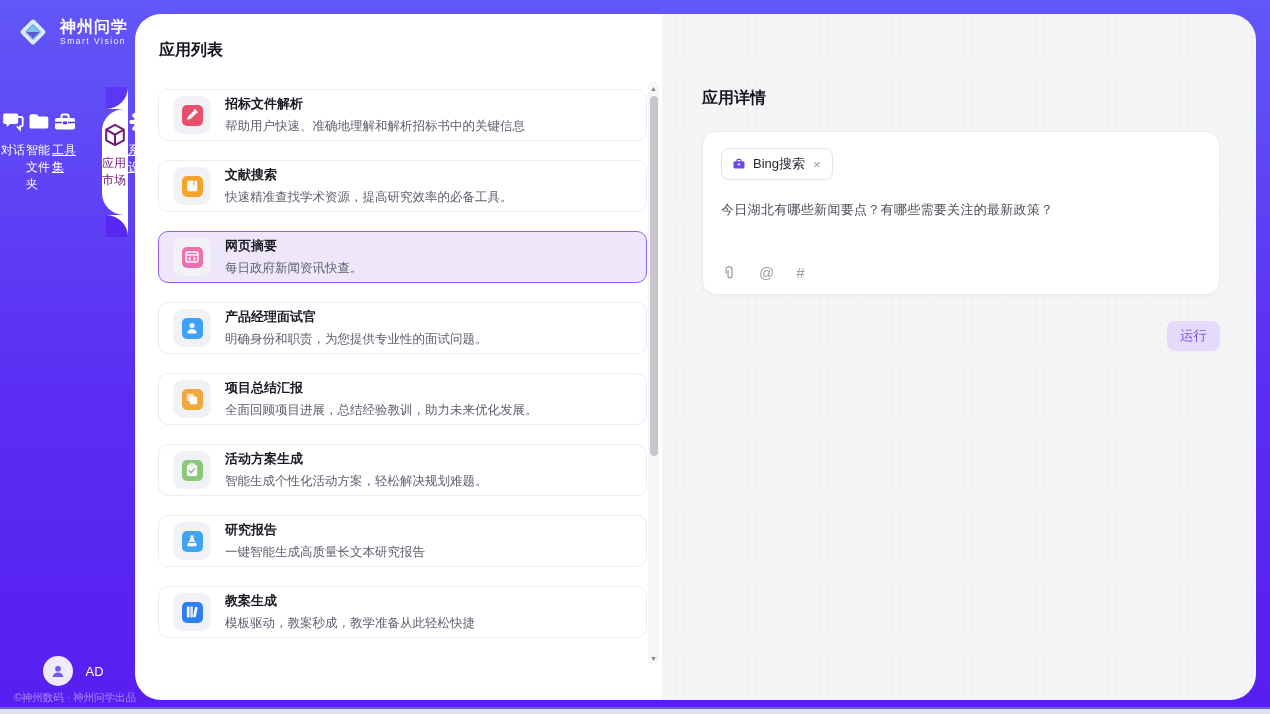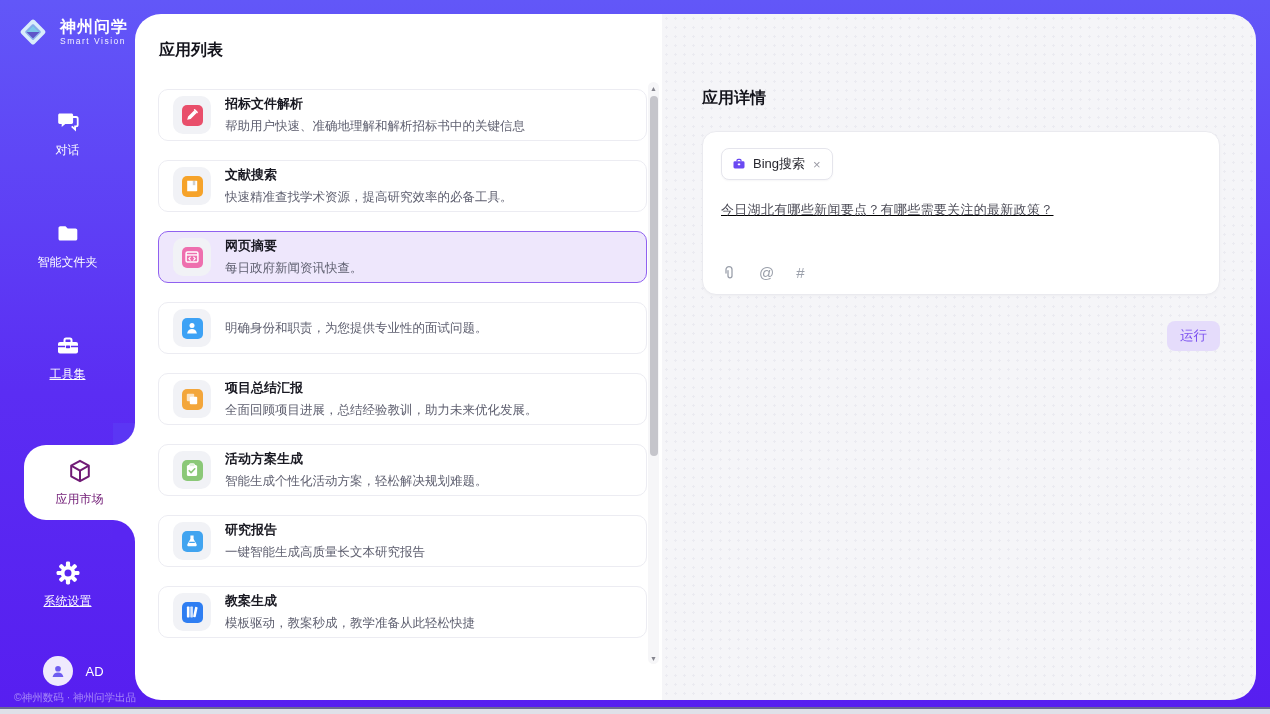--- a/index.html
+++ b/index.html
@@ -12,21 +12,21 @@
   
   .edge-line { position:absolute; left:0; right:0; bottom:5px; height:2px; background:#6c6a92; z-index:5;}
   .edge-light{ position:absolute; left:0; right:0; bottom:0; height:5px; background:#dfe0e8; z-index:5;}
 
   
   .sidebar { position:absolute; left:0; top:0; bottom:0; width:135px; color:#fff; z-index:2; }
   .logo { display:flex; align-items:center; gap:8px; padding:13px 0 0 14px; }
   .logo-diamond { width:38px; height:38px; }
   .logo-name { font-size:16px; font-weight:bold; letter-spacing:1px; line-height:18px;}
   .logo-sub { font-size:8.5px; letter-spacing:1.5px; opacity:.92; }
-  .nav { margin-top:58px; display:flex; flex-direction:column; }
+  .nav { margin-top:58px; display:flex; flex-direction:row; }
   .nav-item { position:relative; display:flex; flex-direction:column; align-items:center; gap:7px;
               color:#fff; font-size:12px; margin-bottom:62px; cursor:pointer; }
   .nav-item svg { width:26px; height:26px; display:block; }
   .nav-label.u { text-decoration:underline; }
   .nav-item.active { background:#fff; margin-left:24px; width:111px; color:#701a75;
                      border-radius:22px 0 0 22px; padding:13px 0 12px; margin-bottom:40px; }
   .curve { display:none; }
   .nav-item.active .curve { display:block; position:absolute; right:0; width:22px; height:22px; background:#fff; }
   .curve-top { top:-22px; } .curve-bottom { bottom:-22px; }
   .curve-top::after, .curve-bottom::after { content:''; position:absolute; inset:0; }
@@ -63,21 +63,21 @@
   .sb-arrow { position:absolute; left:0; width:11px; height:12px; font-size:7px; color:#85858e;
               display:flex; align-items:center; justify-content:center; cursor:pointer; }
   .sb-up { top:0; } .sb-down { bottom:0; }
   .sb-thumb { position:absolute; left:1.5px; top:14px; width:8px; height:360px; border-radius:4px;
               background:#c5c5cb; cursor:pointer; }
 
   .right-panel { flex:1; background:#f5f5f8; padding:26px 36px 0 40px; position:relative;
                  background-image:radial-gradient(circle,#ebebf1 1px,transparent 1.2px); background-size:9px 9px; }
   .detail-title { font-size:16px; font-weight:bold; color:#14141c;margin-top:48px; }
   .detail-card { margin-top:22px; background:#fff; border:1px solid #eaeaef; border-radius:14px;
-                 height:164px; padding:16px 18px; position:relative; box-shadow:0 1px 3px rgba(20,20,40,.03);text-decoration:underline; }
+                 height:164px; padding:16px 18px; position:relative; box-shadow:0 1px 3px rgba(20,20,40,.03); }
   .tool-tag { display:inline-flex; align-items:center; gap:7px; border:1px solid #e5e5ec; border-radius:8px;
               padding:6px 10px; background:#fff; box-shadow:0 1px 2px rgba(20,20,40,.04); cursor:pointer; }
   .tool-tag svg { width:14px; height:14px; }
   .tag-label { font-size:13px; color:#26262e; }
   .tag-close { font-size:13px; color:#9a9aa4; cursor:pointer; line-height:1; padding:0 1px; }
   .question { margin-top:21px; font-size:13px; color:#4c4c57; letter-spacing:.3px; cursor:text; }
   .input-icons { position:absolute; left:18px; bottom:13px; display:flex; align-items:center; gap:22px;
                  color:#9ba0ab; font-size:15px; }
   .input-icons .ic { cursor:pointer; display:flex; align-items:center; }
   .input-icons svg { width:16px; height:16px; }
@@ -287,20 +287,21 @@
   </div>
         <div class="app-card">
     <span class="app-tile">
       <span class="app-glyph" style="background: rgb(61, 162, 245);">
               <svg viewBox="0 0 16 16">
                 <use href="#sym-interviewer-icon"></use>
               </svg>
             </span>
     </span>
     <span class="app-text">
+      <div class="app-name">产品经理面试官</div>
       <div class="app-desc">明确身份和职责，为您提供专业性的面试问题。</div>
     </span>
   </div>
         <div class="app-card">
     <span class="app-tile">
       <span class="app-glyph" style="background: rgb(243, 166, 59);">
               <svg viewBox="0 0 16 16">
                 <use href="#sym-notes-icon"></use>
               </svg>
             </span>

